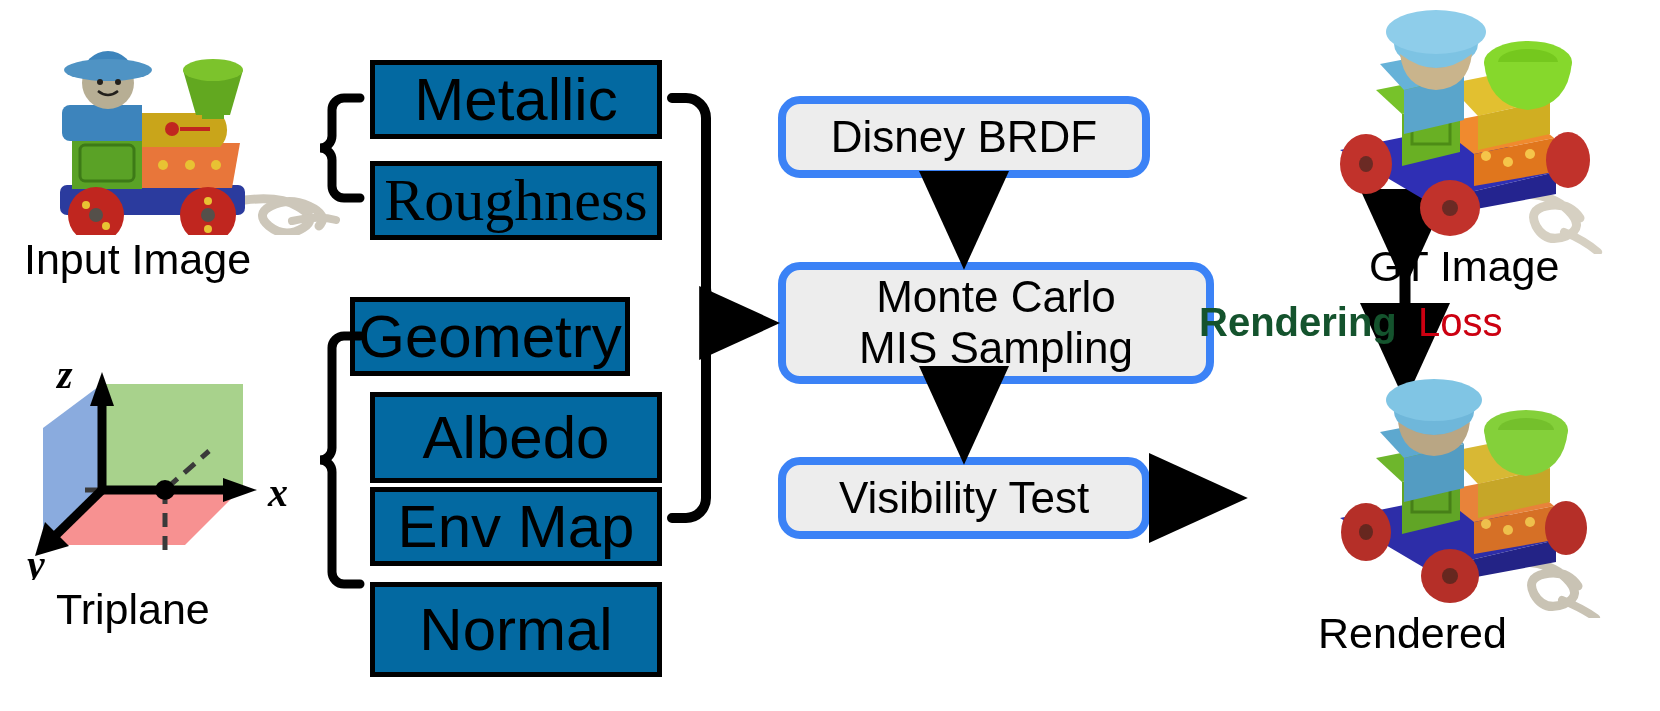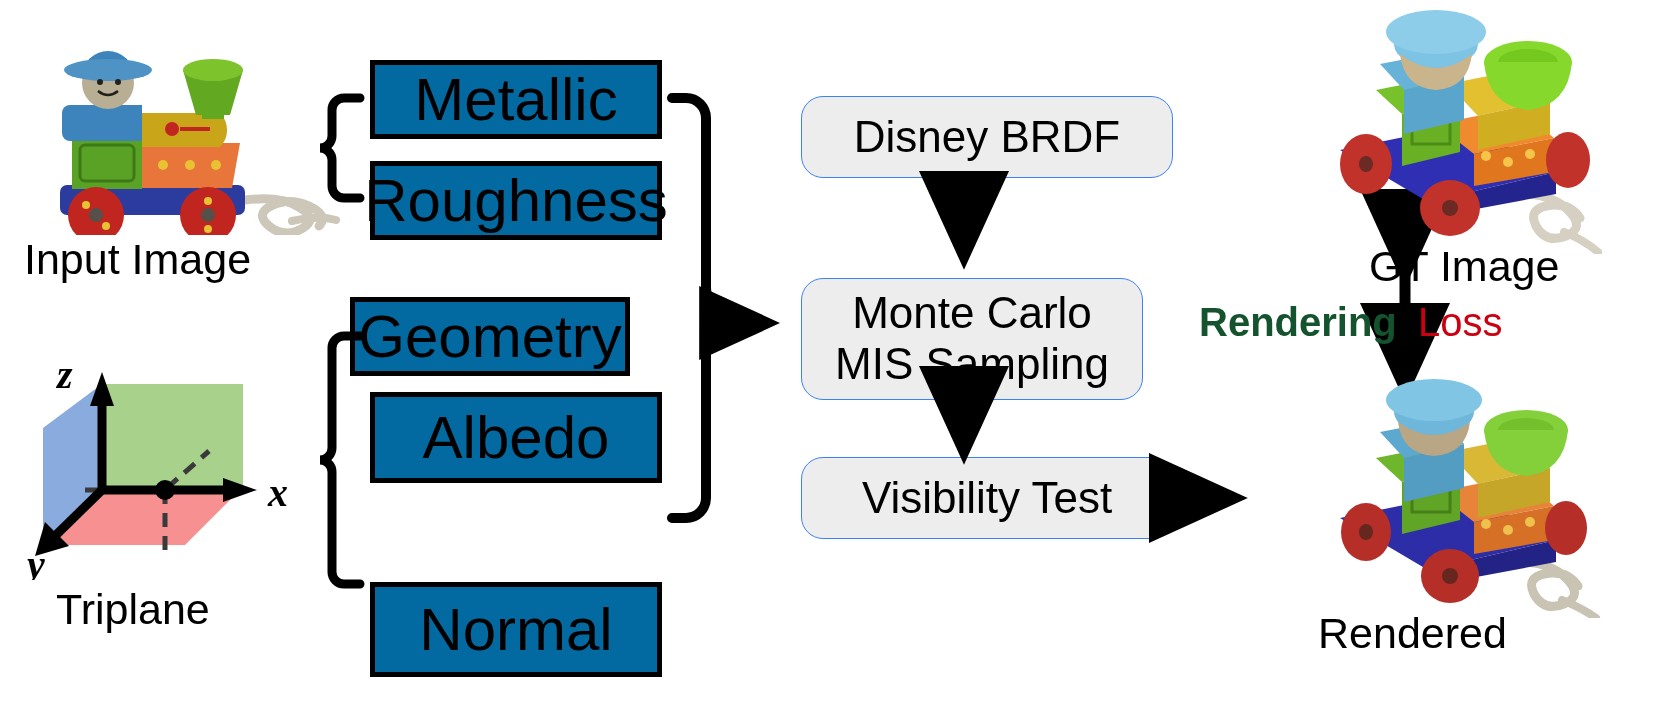--- a/index.html
+++ b/index.html
@@ -10,23 +10,23 @@
   
   .caption{position:absolute;font-size:43px;line-height:1;white-space:nowrap;color:#000;}
   .loss-word{position:absolute;font-size:40px;line-height:1;white-space:nowrap;}
 
   
   .propbox{position:absolute;box-sizing:border-box;border:5px solid #000;background:#0369a1;
            display:flex;align-items:center;justify-content:center;
            font-size:60px;color:#000;}
 
   
-  .modbox{position:absolute;box-sizing:border-box;border:1px solid #3b82f6;background:#ededed;
+  .modbox{position:absolute;box-sizing:border-box;border:8px solid #3b82f6;background:#ededed;
           border-radius:22px;display:flex;flex-direction:column;align-items:center;
-          justify-content:center;font-size:44px;line-height:1.15;color:#000;text-align:center;margin-left:23px;}
+          justify-content:center;font-size:44px;line-height:1.15;color:#000;text-align:center;}
 
   
   .ovl{position:absolute;left:0;top:0;width:1660px;height:711px;pointer-events:none;}
 
   
   .train{position:absolute;}
 </style>
 </head>
 <body>
 
@@ -101,39 +101,42 @@
       <text x="32" y="48" font-family="Liberation Serif, serif" font-style="italic" font-weight="bold" font-size="40" fill="#000">z</text>
       <text x="243" y="166" font-family="Liberation Serif, serif" font-style="italic" font-weight="bold" font-size="40" fill="#000">x</text>
       <text x="2" y="238" font-family="Liberation Serif, serif" font-style="italic" font-weight="bold" font-size="40" fill="#000">y</text>
     </svg>
   </div>
   <div class="caption" style="left:56px;top:588px;">Triplane</div>
 
   <div class="propbox" style="left:370px;top:60px;width:292px;height:79px;">
     <span>Metallic</span>
   </div>
-  <div class="propbox" style="left:370px;top:161px;width:292px;height:79px;">
+  <div class="propbox" style="left:370px;top:161px;width:292px;height:79px;font-family:Liberation Serif, serif;">
     <span>Roughness</span>
   </div>
 
   <div class="propbox" style="left:350px;top:297px;width:280px;height:79px;">
     <span>Geometry</span>
   </div>
   <div class="propbox" style="left:370px;top:392px;width:292px;height:91px;">
     <span>Albedo</span>
   </div>
+  <div class="propbox" style="left:370px;top:487px;width:292px;height:79px;">
+    <span>Env Map</span>
+  </div>
   <div class="propbox" style="left:370px;top:582px;width:292px;height:95px;">
     <span>Normal</span>
   </div>
 
   <div class="modbox" style="left:778px;top:96px;width:372px;height:82px;">
     <span>Disney BRDF</span>
   </div>
 
-  <div class="modbox" style="left:778px;top:278px;width:342px;height:122px;text-align:center;">
+  <div class="modbox" style="left:778px;top:262px;width:436px;height:122px;text-align:center;">
     <span>Monte Carlo</span>
     <span>MIS Sampling</span>
   </div>
 
   <div class="modbox" style="left:778px;top:457px;width:372px;height:82px;">
     <span>Visibility Test</span>
   </div>
 
   <svg class="ovl" viewBox="0 0 1660 711">
     <defs>

